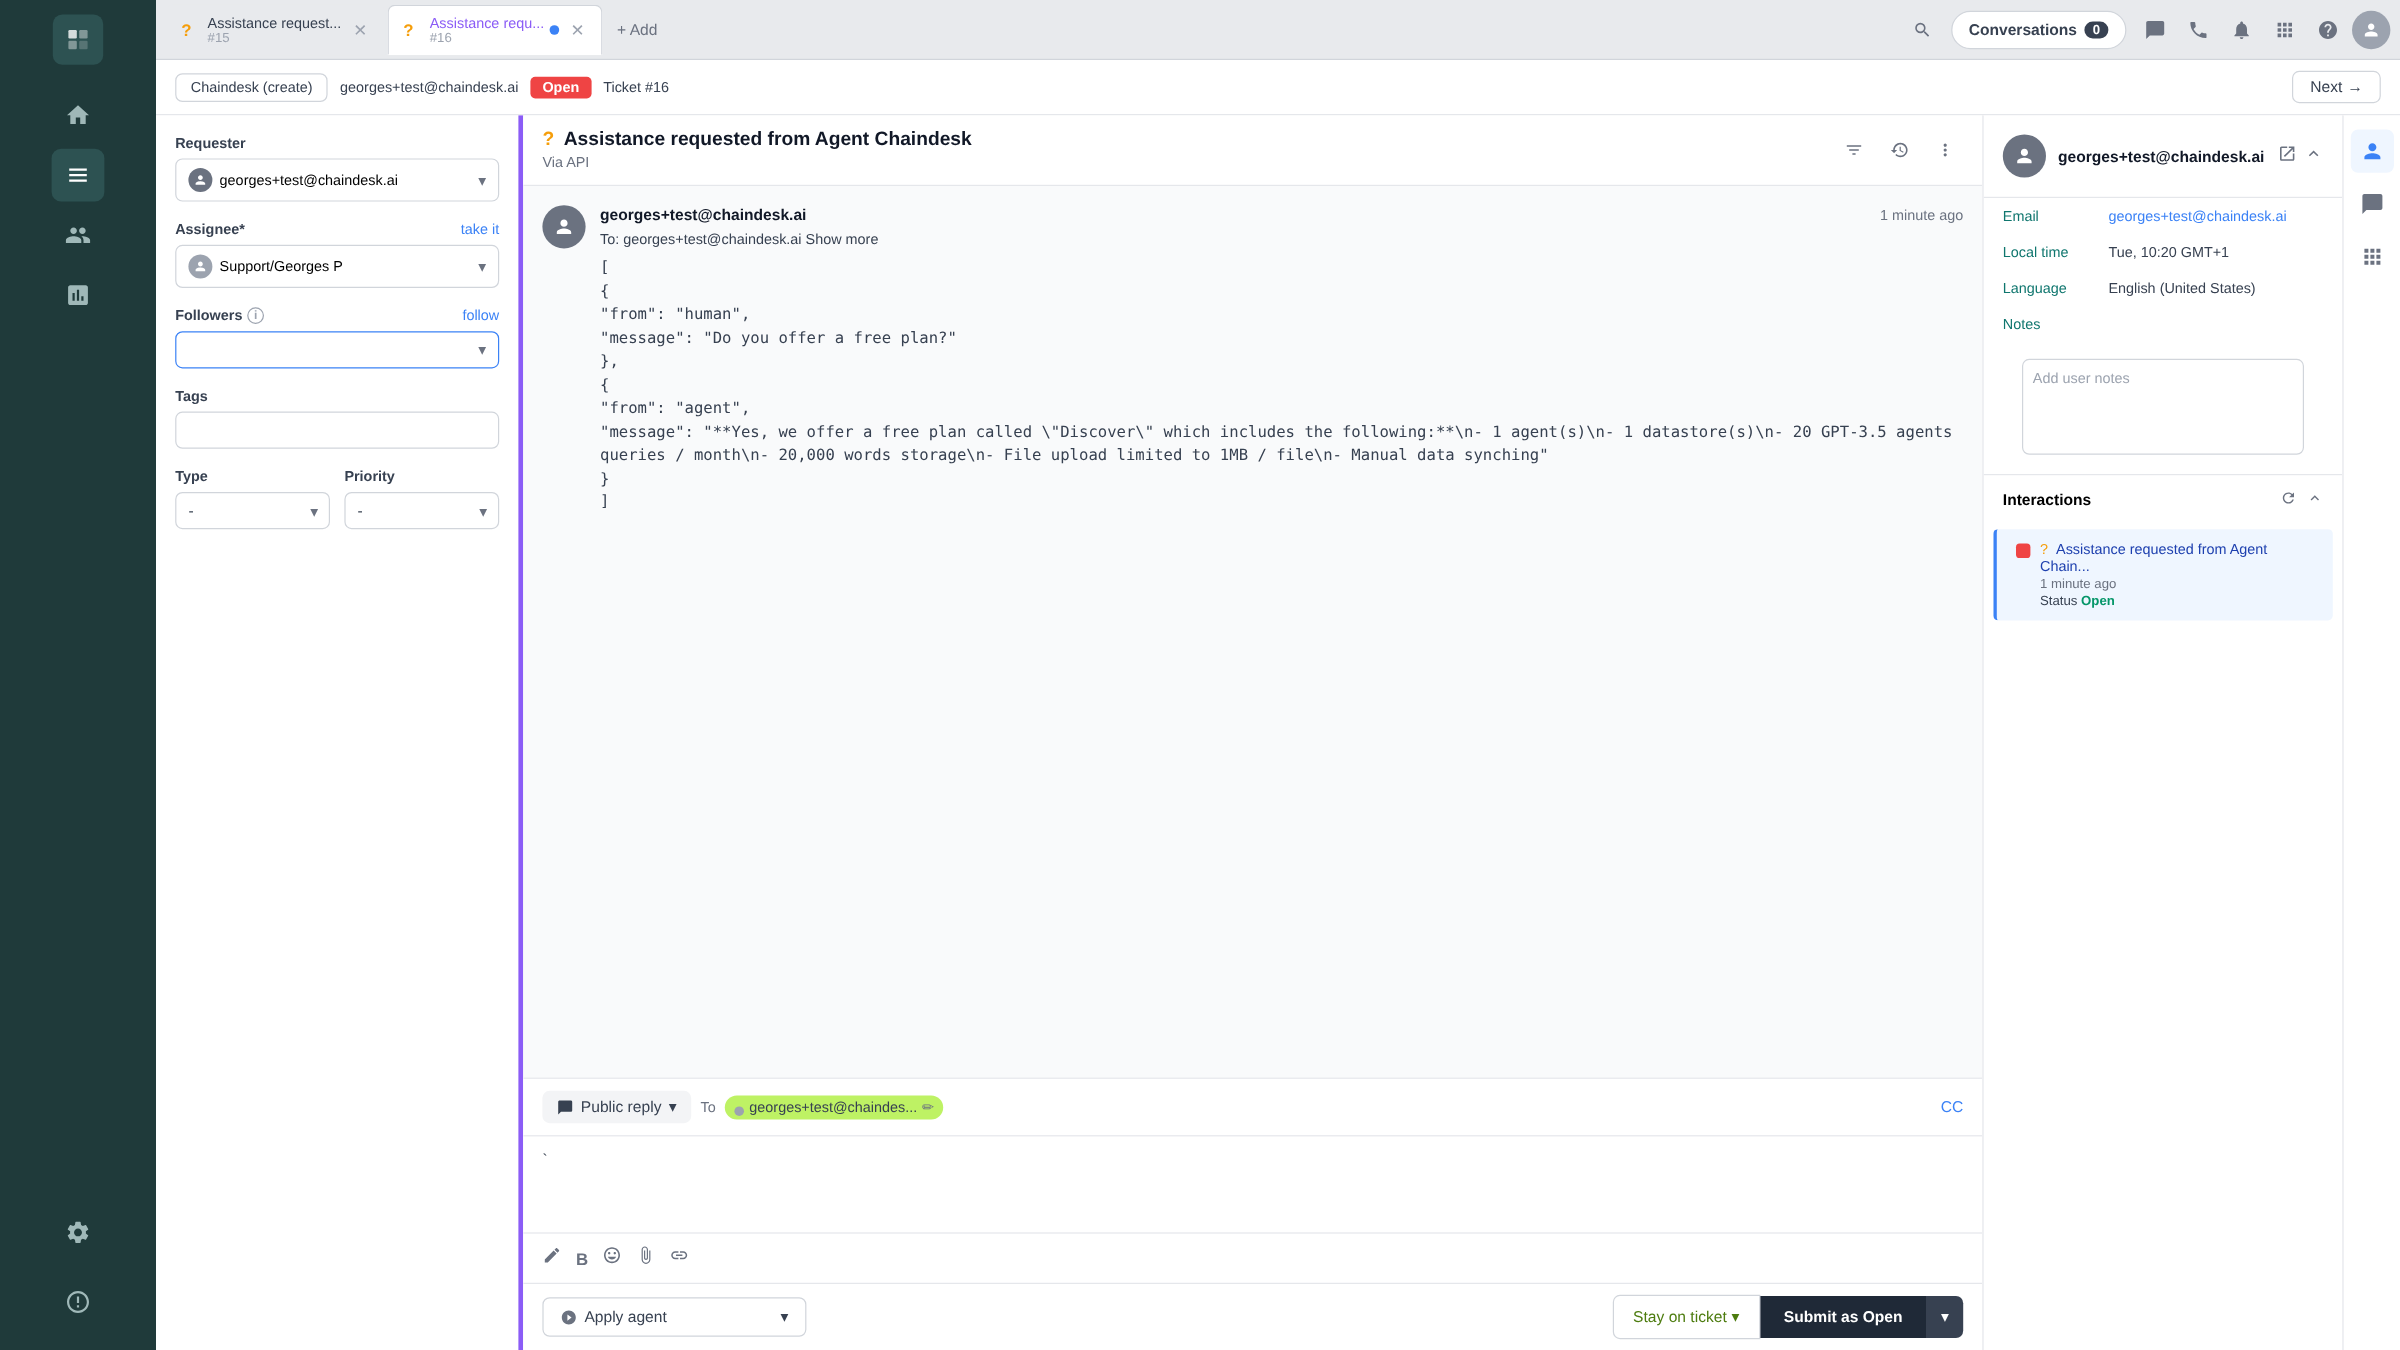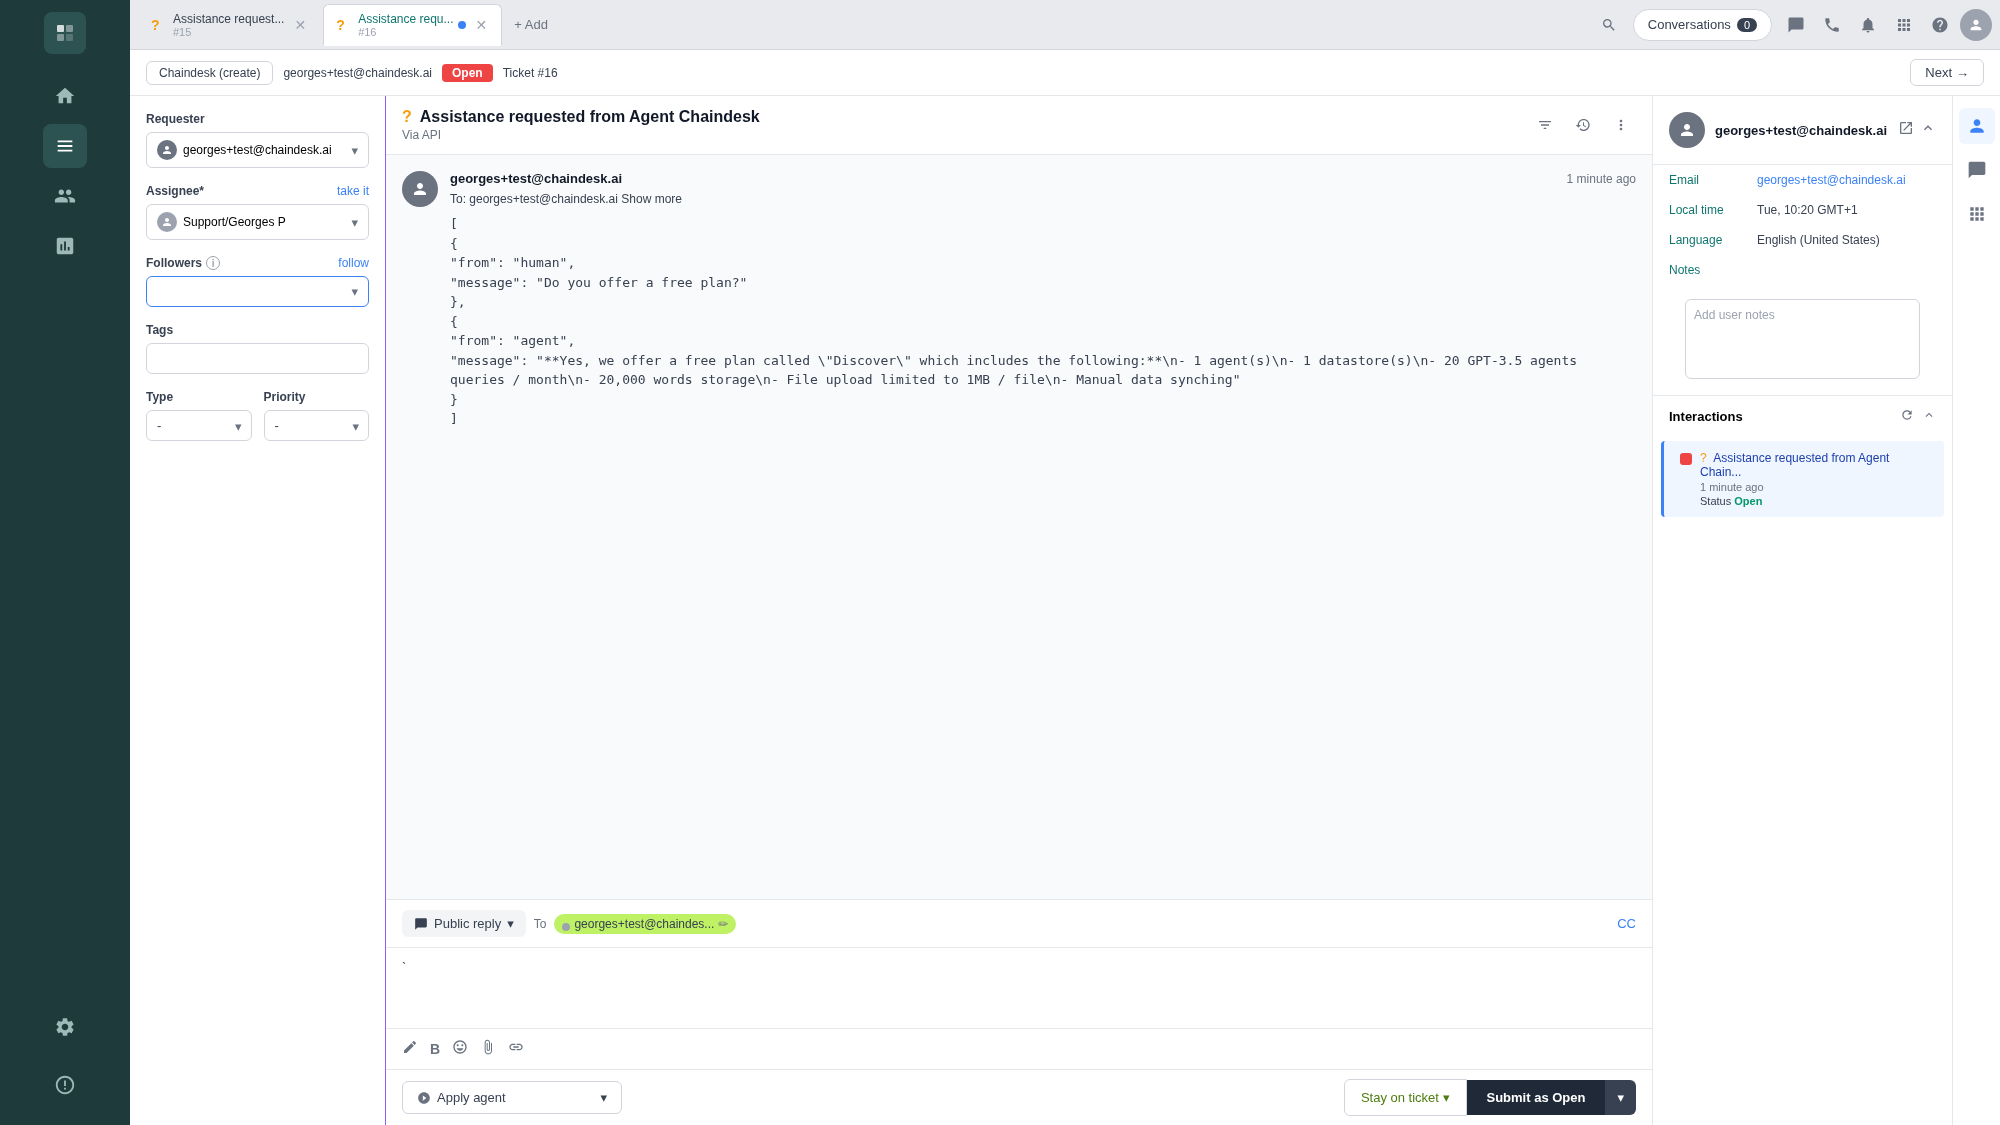--- a/index.html
+++ b/index.html
@@ -122,20 +122,21 @@
       padding: 6px 10px;
       color: #6b7280;
       cursor: pointer;
       font-size: 13px;
     }
     .tab-bar-right {
       margin-left: auto;
       display: flex;
       align-items: center;
       gap: 8px;
+      font-weight: bold;
     }
     .tab-search-btn {
       width: 32px;
       height: 32px;
       border-radius: 6px;
       border: none;
       background: transparent;
       cursor: pointer;
       display: flex;
       align-items: center;
@@ -193,23 +194,23 @@
 
     
     .content-area {
       display: flex;
       flex: 1;
       overflow: hidden;
     }
 
     
     .left-panel {
-      width: 256px;
-      background: white;
-      border-right: 1px solid #8b5cf6;
+      width: 306px;
+      background: white;
+      border-right: 4px solid #8b5cf6;
       padding: 16px;
       overflow-y: auto;
       flex-shrink: 0;
     }
     .status-badge {
       background: #ef4444;
       color: white;
       padding: 2px 10px;
       border-radius: 4px;
       font-size: 12px;
@@ -806,21 +807,21 @@
       <span class="tab-icon question-mark">?</span>
       <div>
         <div style="font-size:12px;color:#374151;">Assistance request...</div>
         <div style="font-size:11px;color:#9ca3af;">#15</div>
       </div>
       <span class="tab-close">✕</span>
     </div>
     <div class="tab active">
       <span class="tab-icon question-mark">?</span>
       <div>
-        <div style="font-size:12px;color:#0f766e;">Assistance requ...</div>
+        <div style="font-size:12px;color:#8b5cf6;">Assistance requ...</div>
         <div style="font-size:11px;color:#9ca3af;">#16</div>
       </div>
       <span class="tab-dot"></span>
       <span class="tab-close">✕</span>
     </div>
     <div class="tab-add">
       <span>+ Add</span>
     </div>
     <div class="tab-bar-right">
       <button class="tab-search-btn">

